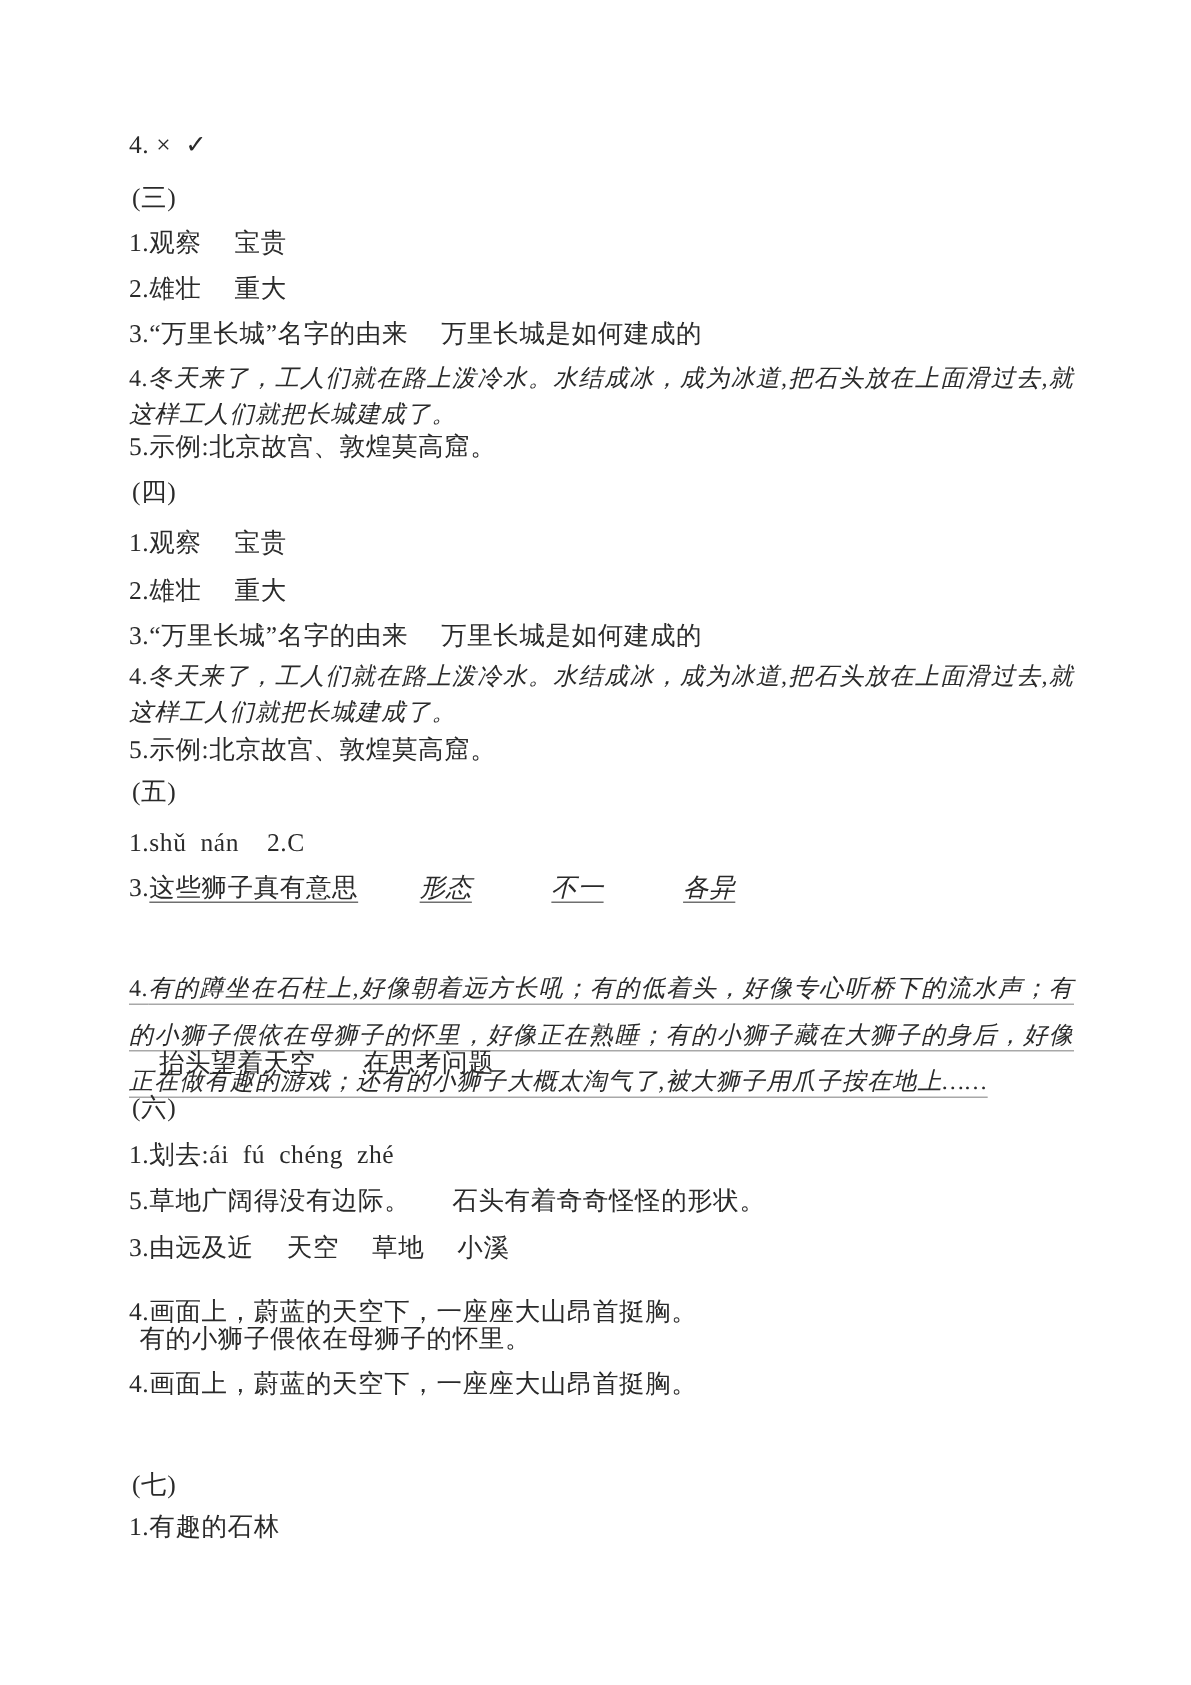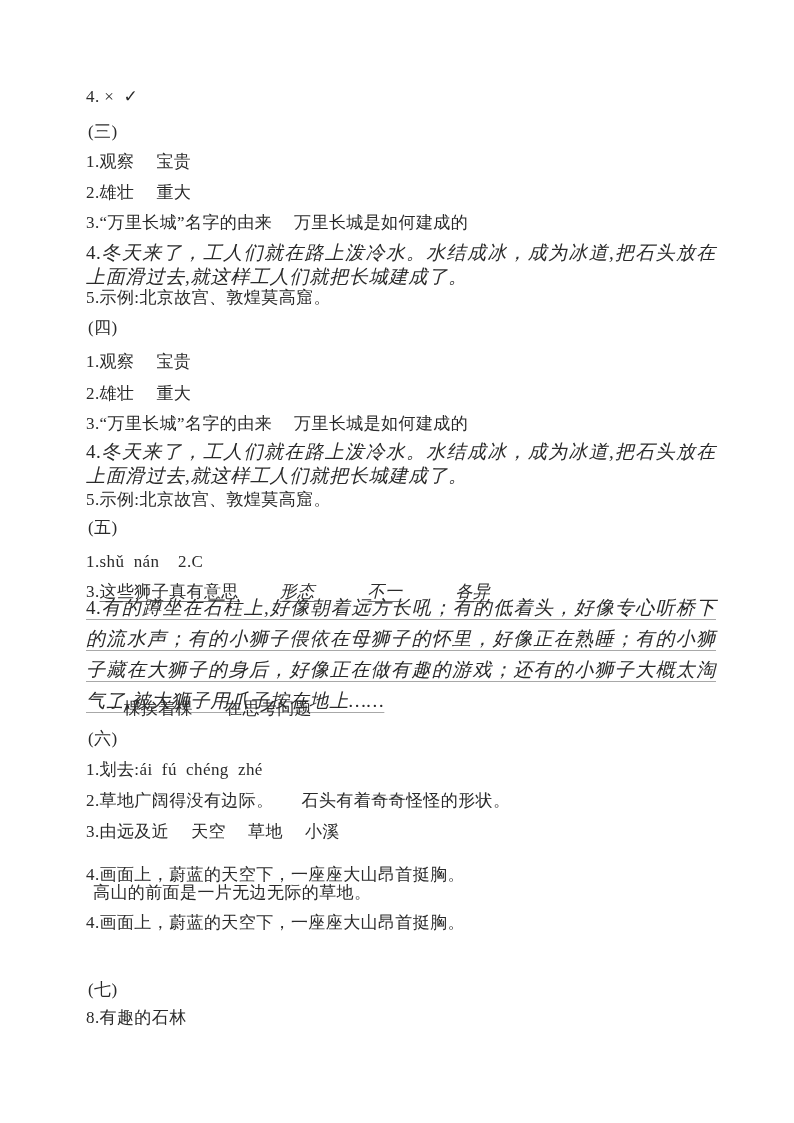--- a/index.html
+++ b/index.html
@@ -21,21 +21,21 @@
     letter-spacing:0.4px;
   }
   .hdr{left:88px;}
   .num{font-style:normal;font-family:"Liberation Serif","DejaVu Serif",serif;}
   
   .kai{font-style:italic;letter-spacing:0.8px;}
   .para{
     white-space:normal;
     width:630px;
     text-align:justify;
-    font-size:19px;
+    font-size:16px;
     line-height:24px;
   }
   .para5{line-height:31px;}
   .u{
     text-decoration:underline;
     text-decoration-color:#6f6f6f;
     text-decoration-thickness:1px;
     text-underline-offset:4px;
   }
   .ulight{
@@ -97,49 +97,49 @@
 
   <div class="ln hdr" style="top:517px">
     <span>(五)</span>
   </div>
   <div class="ln" style="top:551px">
     <span>1.shǔ&nbsp;&nbsp;nán&nbsp;&nbsp;&nbsp;&nbsp;2.C</span>
   </div>
   <div class="ln" style="top:581px">
     <span class="num">3.</span><span class="u">这些狮子真有意思</span><span class="gap"></span><span class="u blank">形态</span><span class="gap2"></span><span class="u blank">不一</span><span class="gap2"></span><span class="u blank">各异</span>
   </div>
-  <div class="ln para para5" style="top:592px">
+  <div class="ln para para5" style="top:644px">
     <span class="num ulight">4.</span><span class="kai ulight">有的蹲坐在石柱上,好像朝着远方长吼；有的低着头，好像专心听桥下的流水声；有的小狮子偎依在母狮子的怀里，好像正在熟睡；有的小狮子藏在大狮子的身后，好像正在做有趣的游戏；还有的小狮子大概太淘气了,被大狮子用爪子按在地上……</span>
   </div>
   <div class="ln" style="top:698px;left:106px">
-    <span>一棵挨着棵</span><span class="gap" style="width:32px"></span><span>在思考问题</span>
+    <span>抬头望着天空</span><span class="gap" style="width:32px"></span><span>在思考问题</span>
   </div>
 
   <div class="ln hdr" style="top:728px">
     <span>(六)</span>
   </div>
   <div class="ln" style="top:759px">
     <span>1.划去:ái&nbsp;&nbsp;fú&nbsp;&nbsp;chéng&nbsp;&nbsp;zhé</span>
   </div>
   <div class="ln" style="top:790px">
-    <span>2.草地广阔得没有边际。</span><span class="gap"></span><span>石头有着奇奇怪怪的形状。</span>
+    <span>5.草地广阔得没有边际。</span><span class="gap"></span><span>石头有着奇奇怪怪的形状。</span>
   </div>
   <div class="ln" style="top:821px">
     <span>3.由远及近　&nbsp;天空　&nbsp;草地　&nbsp;小溪</span>
   </div>
   <div class="ln" style="top:864px">
     <span>4.画面上，蔚蓝的天空下，一座座大山昂首挺胸。</span>
   </div>
   <div class="ln" style="top:882px;left:93px">
-    <span>高山的前面是一片无边无际的草地。</span>
+    <span>有的小狮子偎依在母狮子的怀里。</span>
   </div>
   <div class="ln" style="top:912px">
     <span>4.画面上，蔚蓝的天空下，一座座大山昂首挺胸。</span>
   </div>
 
   <div class="ln hdr" style="top:979px">
     <span>(七)</span>
   </div>
   <div class="ln" style="top:1007px">
-    <span>8.有趣的石林</span>
+    <span>1.有趣的石林</span>
   </div>
 
 </div>
 
 </body></html>

